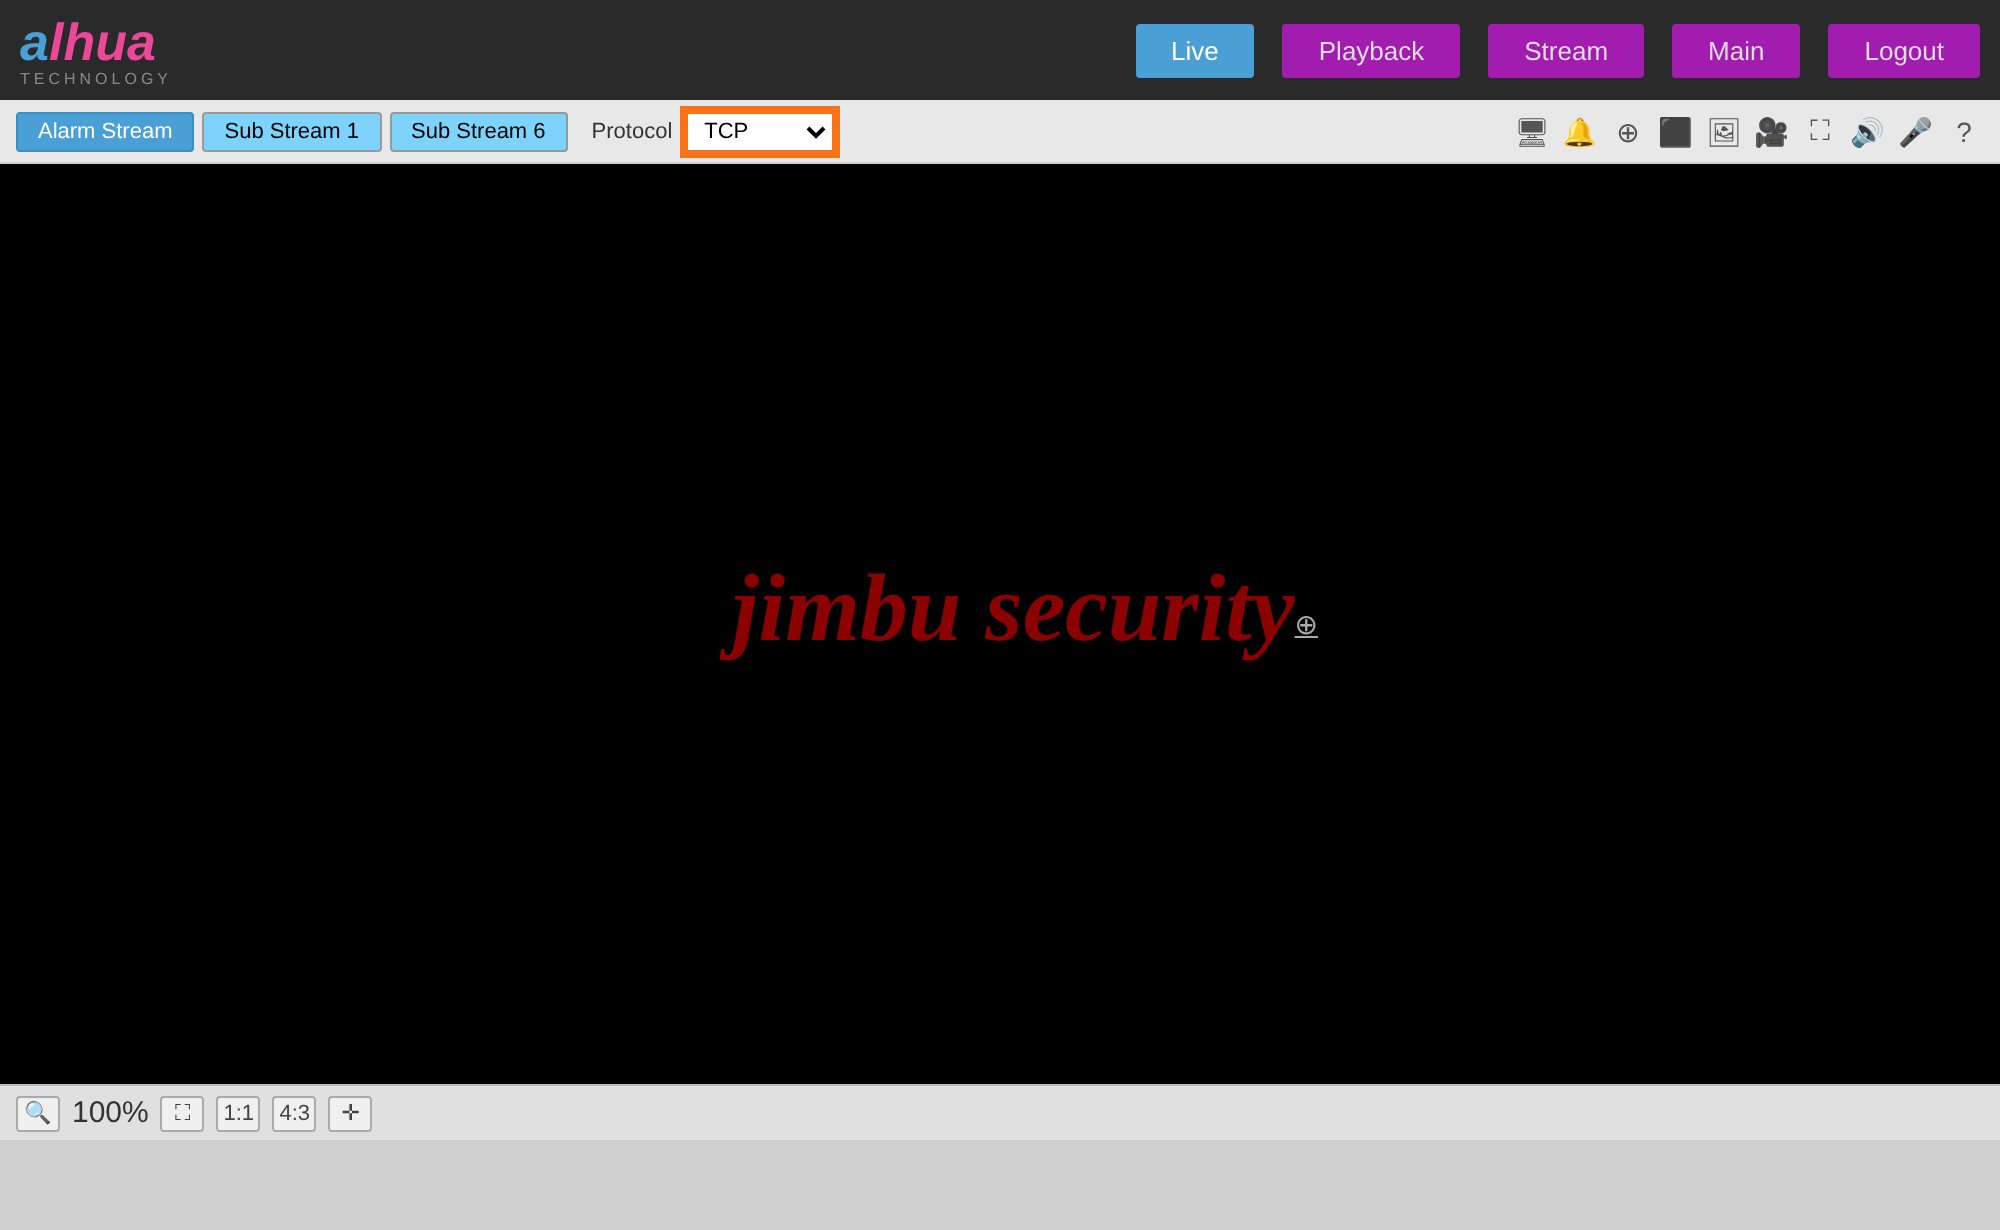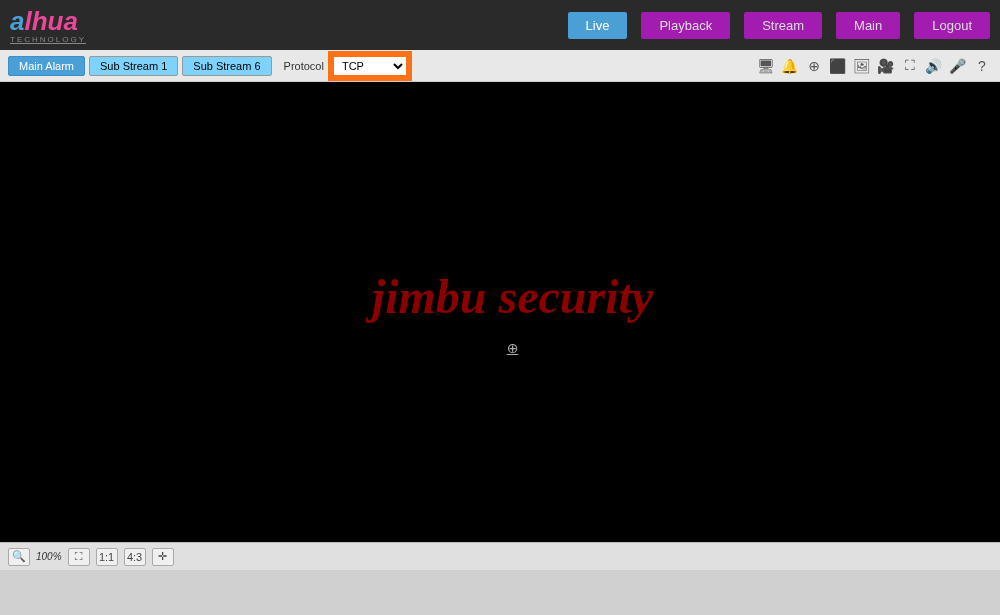--- a/index.html
+++ b/index.html
@@ -30,21 +30,20 @@
       font-size: 26px;
       font-weight: bold;
       font-style: italic;
     }
     #logo-sub {
       color: #888;
       font-size: 8px;
       display: block;
       margin-top: -2px;
       letter-spacing: 2px;
-      text-decoration: underline;
     }
     .logo-a {
       color: #4a9fd4;
       font-size: 26px;
       font-weight: bold;
       font-style: italic;
     }
     #nav-buttons {
       display: flex;
       gap: 14px;
@@ -87,21 +86,21 @@
       border-color: #3a8fc4;
     }
     #protocol-label {
       margin-left: 8px;
       font-size: 11px;
       color: #333;
     }
     #protocol-select {
       padding: 2px 4px;
       font-size: 11px;
-      border: 6px solid #f97316;
+      border: 4px solid #f97316;
       background: white;
       cursor: pointer;
     }
     .toolbar-spacer { flex: 1; }
     .toolbar-icons {
       display: flex;
       align-items: center;
       gap: 4px;
     }
     .toolbar-icon {
@@ -114,21 +113,21 @@
       color: #555;
       font-size: 14px;
     }
 
     
     #video-area {
       background: #000;
       width: 1000px;
       height: 460px;
       display: flex;
-      flex-direction: column;
+      flex-direction: row;
       align-items: center;
       justify-content: center;
       position: relative;
       padding-left: 25px;
     }
     #watermark {
       color: #8b0000;
       font-size: 48px;
       font-style: italic;
       font-weight: bold;
@@ -167,23 +166,22 @@
       align-items: center;
       justify-content: center;
       cursor: pointer;
       font-size: 11px;
       color: #444;
       border: 1px solid #aaa;
       background: #f0f0f0;
       border-radius: 2px;
     }
     #zoom-label {
-      font-size: 10px;
+      font-size: 15px;
       color: #333;
-      font-style: italic;
     }
   </style>
 </head>
 <body>
 
 <div id="header">
   <div id="logo-area">
     <div>
       <span class="logo-a">a</span><span id="logo-text">lhua</span>
       <span id="logo-sub">TECHNOLOGY</span>
@@ -192,21 +190,21 @@
   <div id="nav-buttons">
     <button class="nav-btn active">Live</button>
     <button class="nav-btn">Playback</button>
     <button class="nav-btn">Stream</button>
     <button class="nav-btn">Main</button>
     <button class="nav-btn">Logout</button>
   </div>
 </div>
 
 <div id="toolbar">
-  <button class="stream-btn active">Main Alarm</button>
+  <button class="stream-btn active">Alarm Stream</button>
   <button class="stream-btn">Sub Stream 1</button>
   <button class="stream-btn">Sub Stream 6</button>
   <span id="protocol-label">Protocol</span>
   <select id="protocol-select">
     <option>TCP</option>
     <option>UDP</option>
     <option>Multicast</option>
   </select>
   <div class="toolbar-spacer"></div>
   <div class="toolbar-icons">

